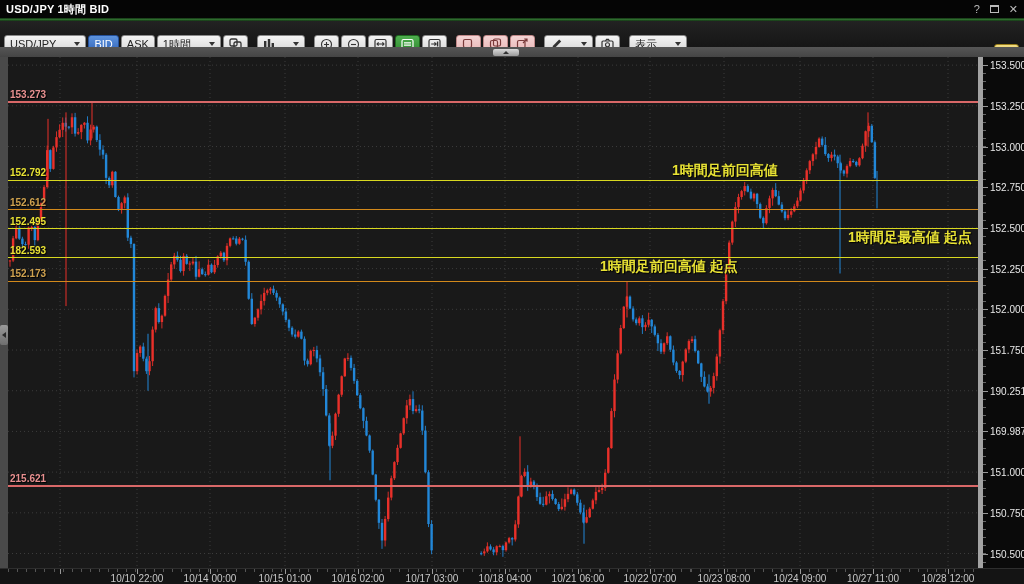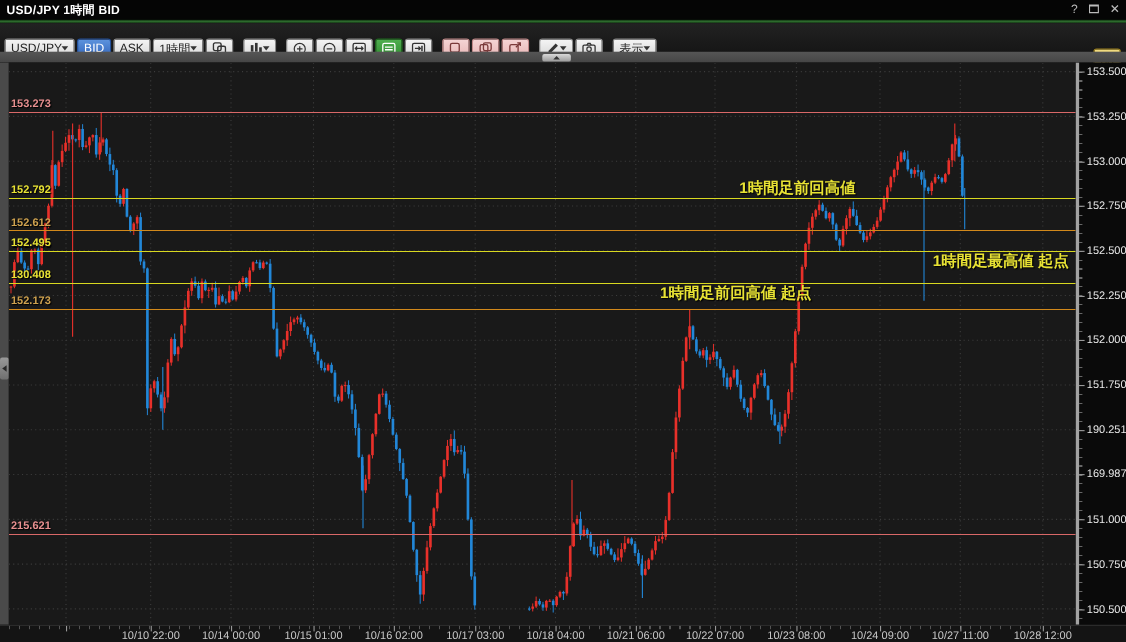--- a/index.html
+++ b/index.html
@@ -13,21 +13,21 @@
   .wc { display:flex; align-items:center; gap:10px; color:#bbb; font-size:11px; }
   .wc span { cursor:pointer; line-height:14px; }
   .maxbox { display:inline-block; width:9px; height:8px; border:1px solid #bbb; border-top:2px solid #bbb; }
   .greensep { height:3px; background:linear-gradient(#123312,#2e6b2e,#123312); }
 
   
   .toolbar { height:26px; background:linear-gradient(#222,#161616); display:flex;
              align-items:center; padding:0 4px; gap:2px; position:relative; }
   .btn { height:19px; background:linear-gradient(#f4f4f4,#d6d6d6); border:1px solid #8a8a8a;
          border-radius:3px; color:#222; font-size:11px; display:inline-flex; align-items:center;
-         justify-content:center; gap:0; padding:0 5px; cursor:pointer;
+         justify-content:center; gap:18px; padding:0 5px; cursor:pointer;
          font-family:"Liberation Sans", sans-serif;margin-top:20px; }
   .btn.blue { background:linear-gradient(#5d93dd,#2f62b8); color:#fff; border-color:#24509a; font-weight:normal; }
   .btn.green { background:linear-gradient(#4fae4f,#2e8a2e); border-color:#1f6b1f; }
   .btn.pink { background:linear-gradient(#f4d4d4,#e8b4b4); border-color:#c08888; }
   .btn.gold { background:linear-gradient(#f2dd84,#d9b63c); border-color:#9a7f1d; position:absolute; right:5px; top:3px; }
   .caret { width:0; height:0; border-left:3px solid transparent; border-right:3px solid transparent;
            border-top:4px solid #333; display:inline-block; }
   .sp { width:5px; }
   .btn svg { display:block; }
 
@@ -45,21 +45,21 @@
   .left-handle { position:absolute; top:268px; left:0; width:8px; height:20px;
                  background:linear-gradient(#9a9a9a,#6f6f6f); border-radius:2px; cursor:pointer; }
   .left-handle::after { content:""; position:absolute; left:2px; top:7px; width:0; height:0;
                         border-top:3px solid transparent; border-bottom:3px solid transparent;
                         border-right:4px solid #2a2a2a; }
   .plot { width:970px; height:511px; position:relative; background:#191919; overflow:hidden; }
   .plot svg { position:absolute; left:0; top:0; }
   .hl-label { position:absolute; font-size:10px; font-weight:bold; text-shadow:1px 1px 1px #000; white-space:nowrap; }
   .anno { position:absolute; font-size:14px; font-weight:bold; white-space:nowrap; text-shadow:1px 1px 1px #000; }
 
-  .y-axis { width:46px; background:#0a0a0a; position:relative; border-left:3px solid #a3a3a3; }
+  .y-axis { width:46px; background:#0a0a0a; position:relative; border-left:5px solid #a3a3a3; }
   .y-axis::before { content:""; position:absolute; left:0; top:8px; bottom:0; width:3px;
                     background:repeating-linear-gradient(to bottom,#666 0 1px,transparent 1px 8.14px); }
   .ytick { position:absolute; left:7px; color:#e8e8e8; font-size:10px; white-space:nowrap; }
   .ytickmark { position:absolute; left:0; width:5px; height:1px; background:#999; }
 
   
   .x-axis { height:16px; background:#141414; position:relative; border-top:1px solid #2e2e2e; }
   .x-axis::before { content:""; position:absolute; left:8px; top:0; width:970px; height:3px;
                     background:repeating-linear-gradient(to right,#555 0 1px,transparent 1px 9.1px); }
   .xtick { position:absolute; top:4px; color:#c8c8c8; font-size:10px; transform:translateX(-50%); white-space:nowrap; }
@@ -778,21 +778,21 @@
           <line x1="0" x2="970" y1="200.55813953488297" y2="200.55813953488297" stroke="#d8d820" stroke-width="1.3" shape-rendering="crispEdges"></line>
           <line x1="0" x2="970" y1="224.16279069767526" y2="224.16279069767526" stroke="#d2891b" stroke-width="1.3" shape-rendering="crispEdges"></line>
           <line x1="0" x2="970" y1="428.9534883720948" y2="428.9534883720948" stroke="#d96868" stroke-width="1.3" shape-rendering="crispEdges"></line>
         </g>
       </svg>
     <div id="overlay">
         <div class="hl-label" style="left: 2px; top: 32.093px; color: rgb(232, 144, 144);">153.273</div>
         <div class="hl-label" style="left: 2px; top: 110.395px; color: rgb(232, 226, 52);">152.792</div>
         <div class="hl-label" style="left: 2px; top: 139.698px; color: rgb(207, 162, 79);">152.612</div>
         <div class="hl-label" style="left: 2px; top: 158.744px; color: rgb(232, 226, 52);">152.495</div>
-        <div class="hl-label" style="left: 2px; top: 187.558px; color: rgb(232, 226, 52);">130.408</div>
+        <div class="hl-label" style="left: 2px; top: 187.558px; color: rgb(232, 226, 52);">182.593</div>
         <div class="hl-label" style="left: 2px; top: 211.163px; color: rgb(207, 162, 79);">152.173</div>
         <div class="hl-label" style="left: 2px; top: 415.953px; color: rgb(232, 144, 144);">215.621</div>
         <div class="anno" style="left: 664px; top: 105px; color: rgb(232, 226, 52);">1時間足前回高値</div>
         <div class="anno" style="left: 840px; top: 172px; color: rgb(232, 226, 52);">1時間足最高値 起点</div>
         <div class="anno" style="left: 592px; top: 201px; color: rgb(232, 226, 52);">1時間足前回高値 起点</div>
       </div>
   </div>
   <div class="y-axis" id="y-axis">
       <div class="ytick" style="top: 3.13953px;">153.500</div>
       <div class="ytickmark" style="top: 8.13953px;"></div>

